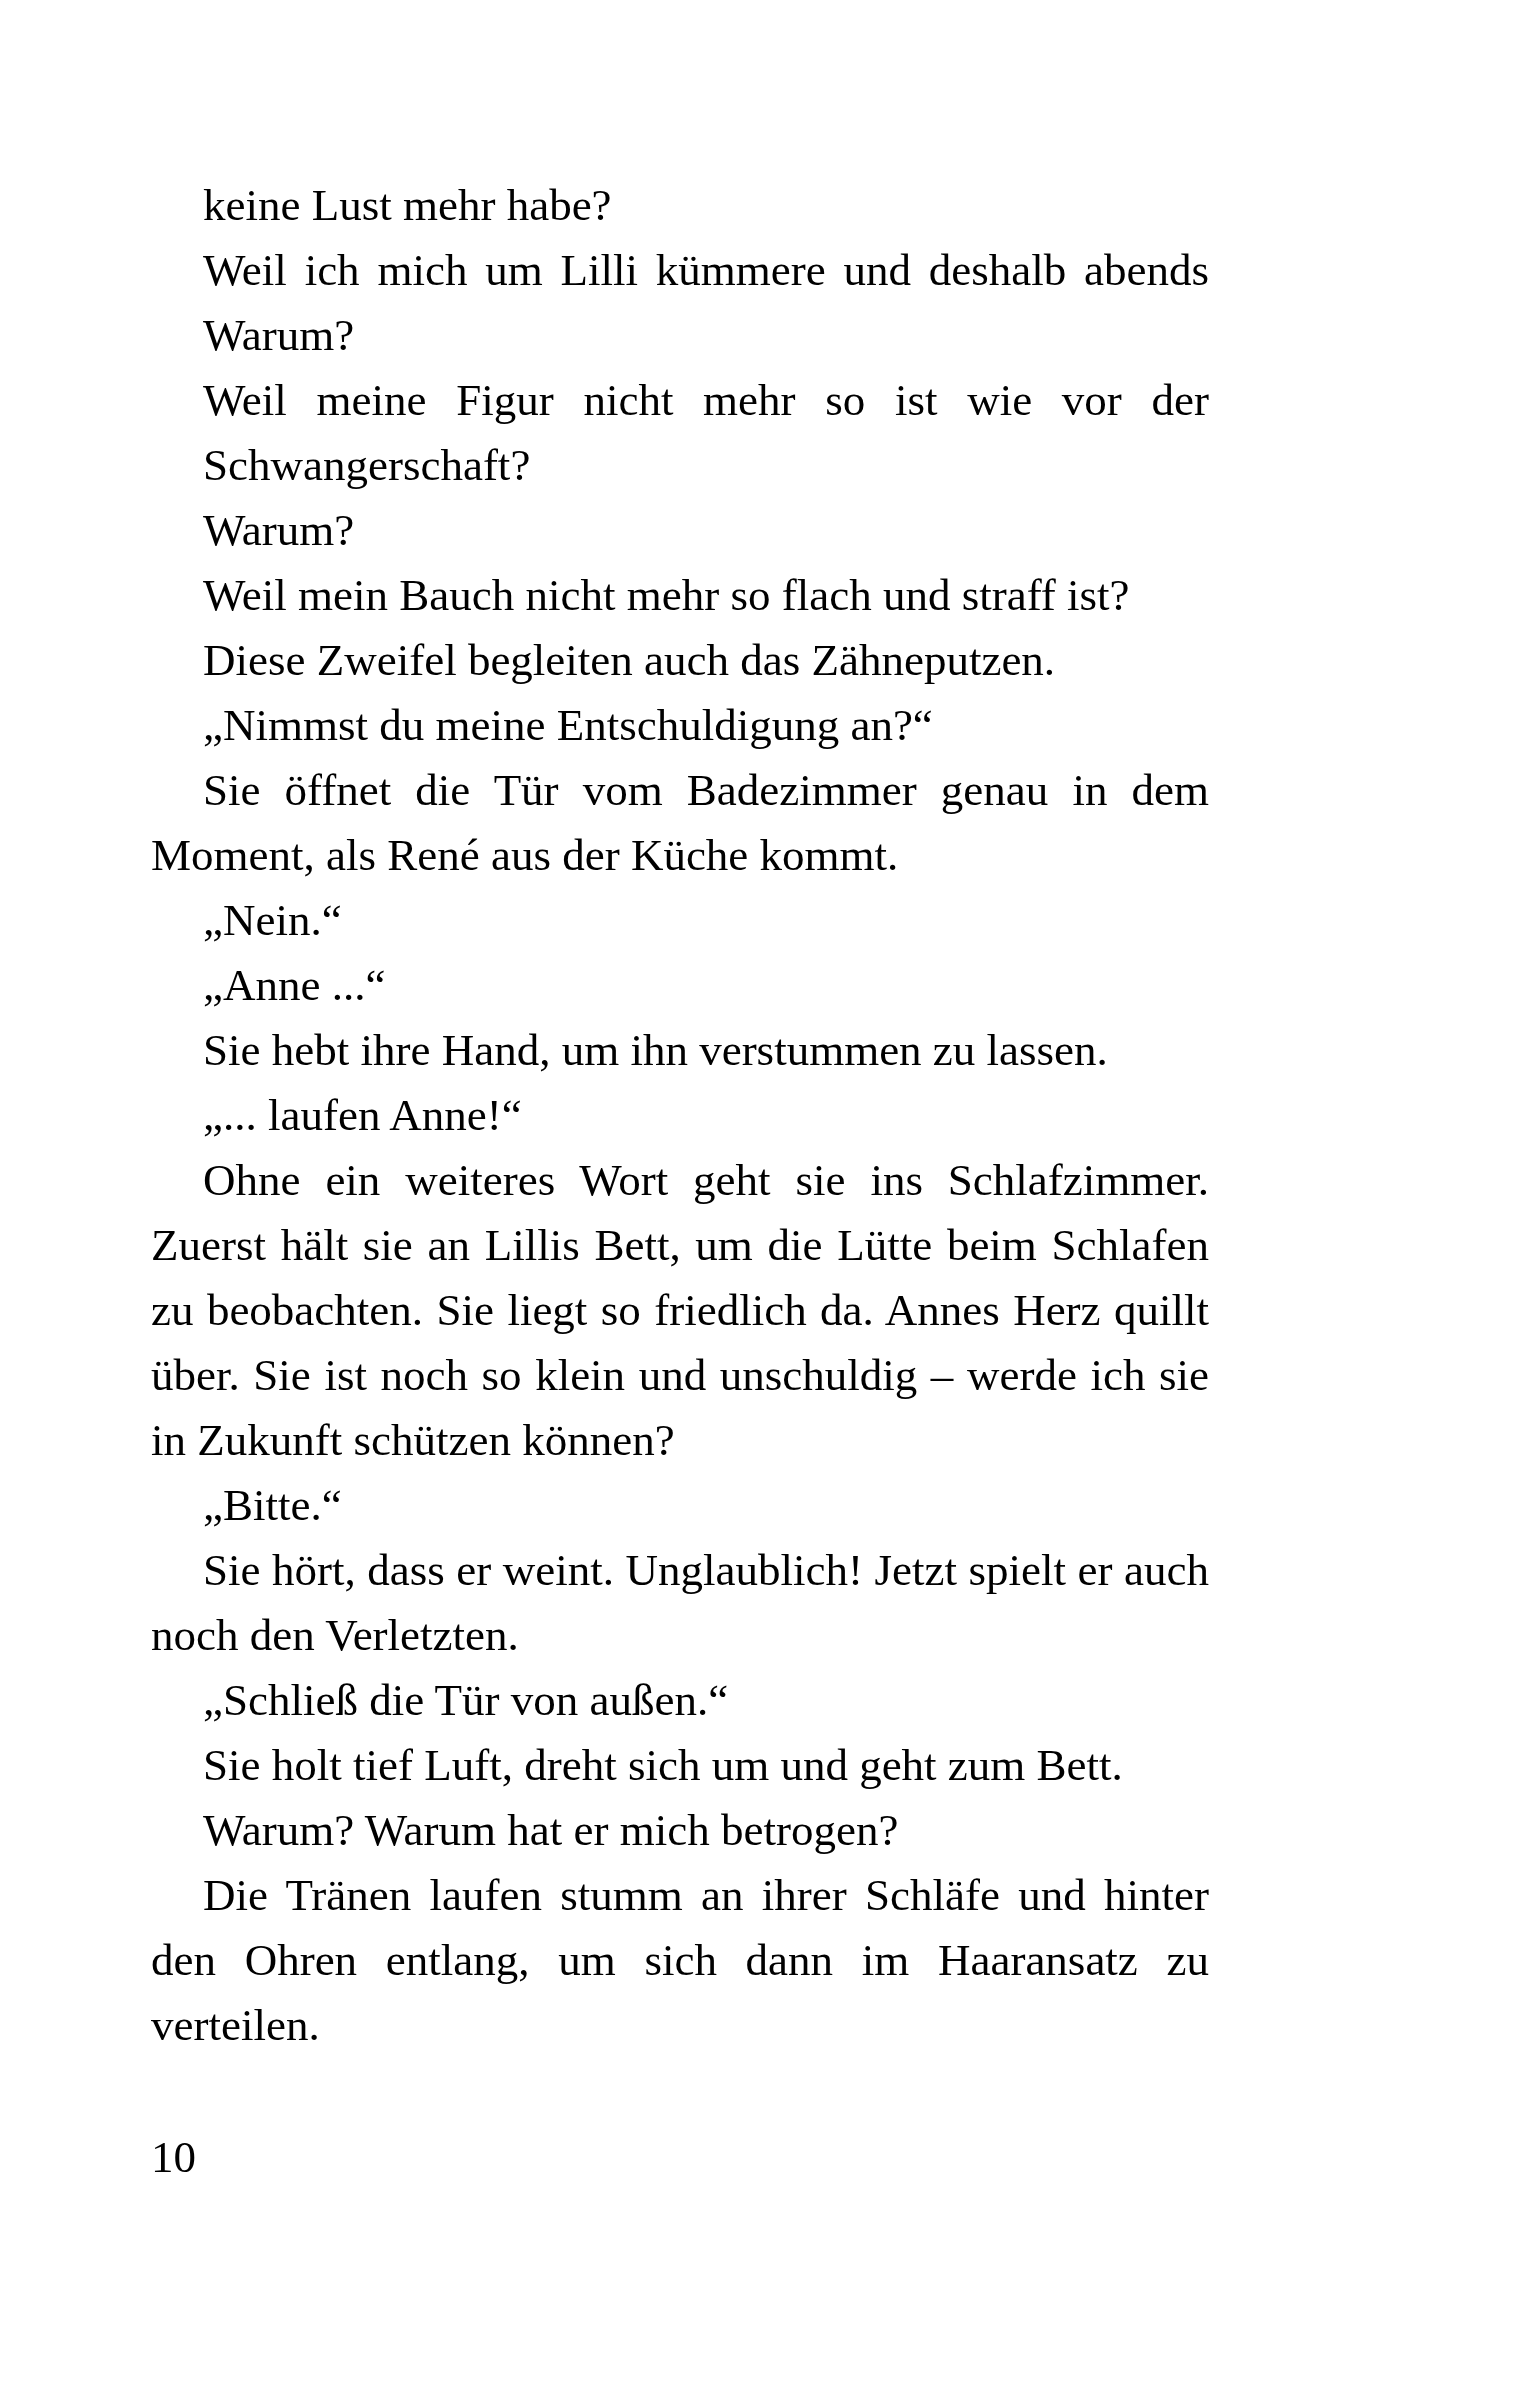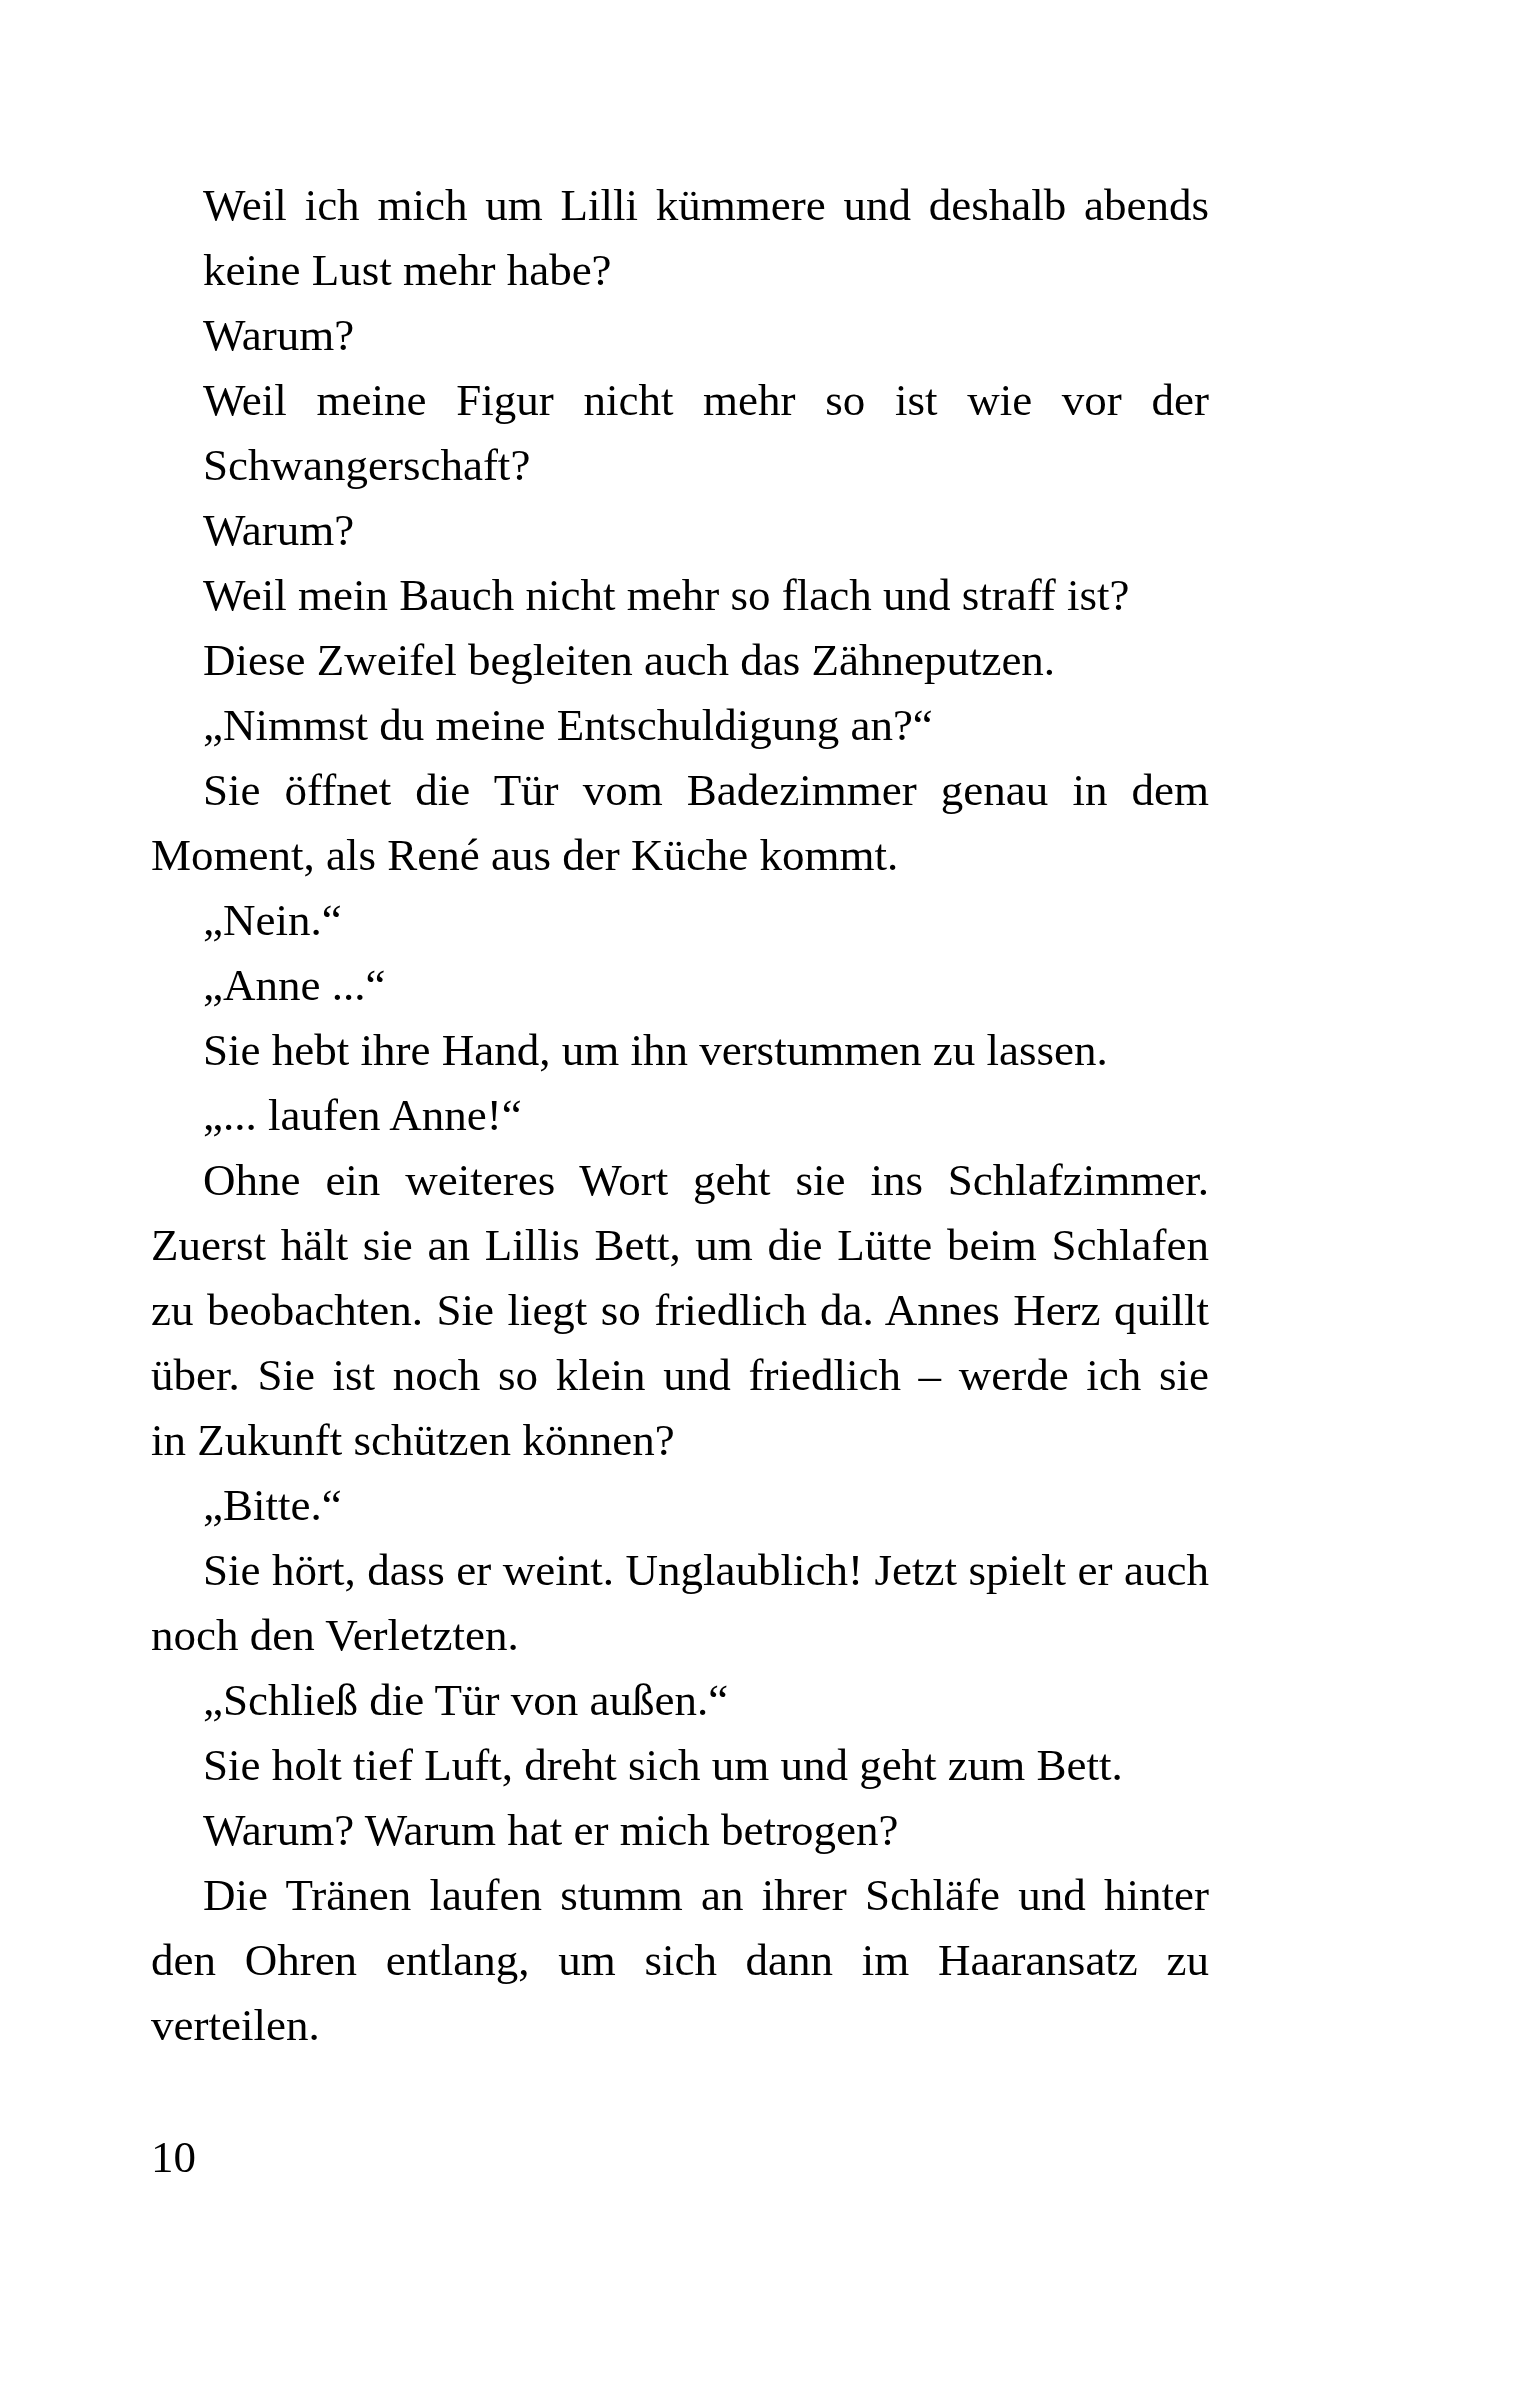--- a/index.html
+++ b/index.html
@@ -44,22 +44,22 @@
     text-align: left;
     color: #000000;
   }
 </style>
 </head>
 <body>
 
 <div class="page">
   <div class="text-block">
       <div class="paragraph">
+        <div class="line indent">keine Lust mehr habe?</div>
         <div class="line justify indent">Weil ich mich um Lilli kümmere und deshalb abends</div>
-        <div class="line indent">keine Lust mehr habe?</div>
       </div>
       <div class="paragraph">
         <div class="line indent">Warum?</div>
       </div>
       <div class="paragraph">
         <div class="line justify indent">Weil meine Figur nicht mehr so ist wie vor der</div>
         <div class="line indent">Schwangerschaft?</div>
       </div>
       <div class="paragraph">
         <div class="line indent">Warum?</div>
@@ -86,21 +86,21 @@
       <div class="paragraph">
         <div class="line indent">Sie hebt ihre Hand, um ihn verstummen zu lassen.</div>
       </div>
       <div class="paragraph">
         <div class="line indent">„... laufen Anne!“</div>
       </div>
       <div class="paragraph">
         <div class="line justify indent">Ohne ein weiteres Wort geht sie ins Schlafzimmer.</div>
         <div class="line justify">Zuerst hält sie an Lillis Bett, um die Lütte beim Schlafen</div>
         <div class="line justify">zu beobachten. Sie liegt so friedlich da. Annes Herz quillt</div>
-        <div class="line justify">über. Sie ist noch so klein und friedlich – werde ich sie</div>
+        <div class="line justify">über. Sie ist noch so klein und unschuldig – werde ich sie</div>
         <div class="line">in Zukunft schützen können?</div>
       </div>
       <div class="paragraph">
         <div class="line indent">„Bitte.“</div>
       </div>
       <div class="paragraph">
         <div class="line justify indent">Sie hört, dass er weint. Unglaublich! Jetzt spielt er auch</div>
         <div class="line">noch den Verletzten.</div>
       </div>
       <div class="paragraph">

